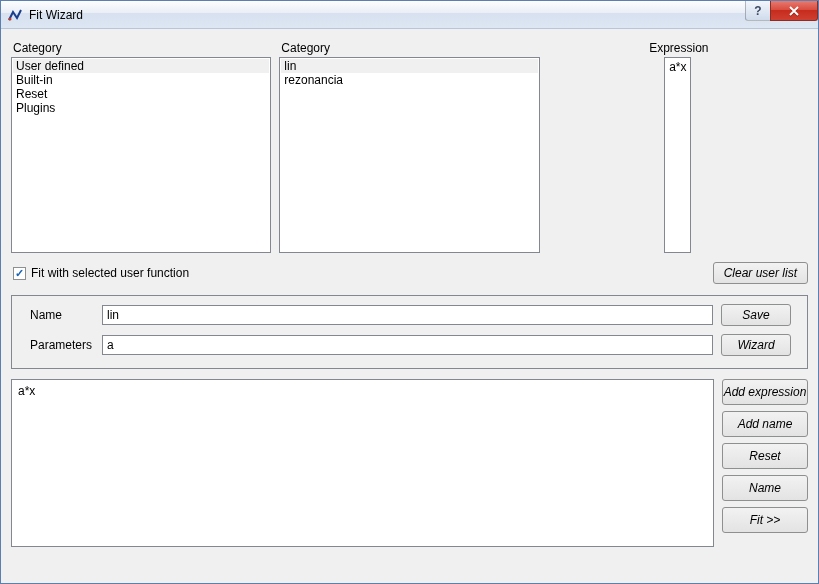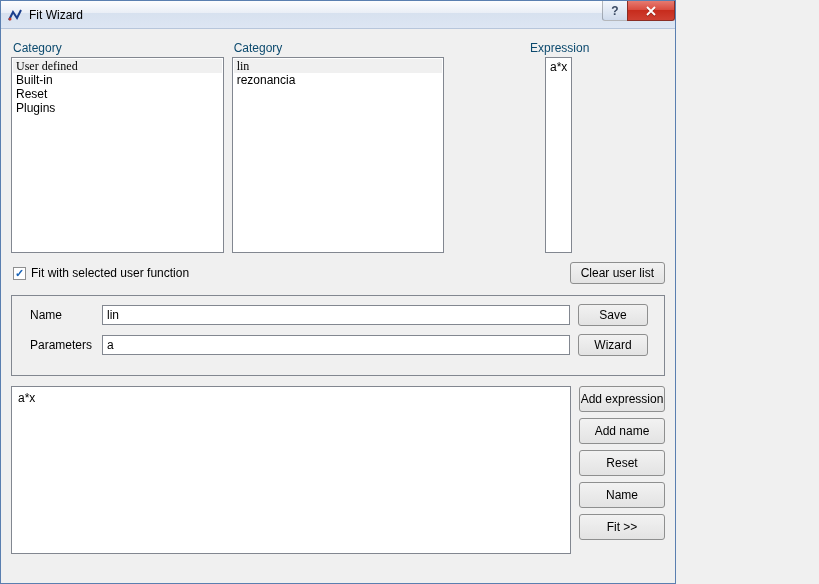--- a/index.html
+++ b/index.html
@@ -5,21 +5,21 @@
   * { box-sizing: border-box; }
   html, body {
     margin: 0; padding: 0;
     font-family: "Segoe UI", Tahoma, sans-serif;
     font-size: 12px;
     background: #f0f0f0;
     width: 819px; height: 584px;
     overflow: hidden;
   }
   .window {
-    width: 676px; height: 584px;
+    width: 819px; height: 584px;
     background: #f0f0f0;
     border: 1px solid #5a7fb0;
     position: relative;
   }
   .titlebar {
     height: 28px;
     background: linear-gradient(to bottom, #fdfdfe 0%, #e9eef6 45%, #d7e1ef 46%, #dde6f3 100%);
     border-bottom: 1px solid #b7c6db;
     display: flex;
     align-items: center;
@@ -76,41 +76,40 @@
     gap: 8px;
     height: 212px;
   }
   .col {
     display: flex; flex-direction: column;
     flex: 1 1 0;
   }
   .col.expr { flex: 1 1 0; align-items: center; }
   .col-label {
     font-size: 12px;
-    color: #0c4a6e;
+    color: #000000;
     margin-bottom: 2px;
     padding-left: 2px;
   }
   .listbox {
     flex: 1;
     background: #fff;
     border: 1px solid #828790;
     padding: 1px;
     overflow: auto;
     font-size: 12px;
     line-height: 14px;
   }
   .listbox .item {
     padding: 0 3px;
     white-space: nowrap;
     cursor: default;
   }
   .listbox .item.selected {
     background: #f0f0f0;
-    font-family: Liberation Serif, serif;
   }
   .exprbox {
     flex:1;
     background:#fff;
     border:1px solid #828790;
     padding:2px 4px;
     font-size:12px;
     line-height:14px;
   }
 
@@ -140,33 +139,34 @@
     min-width: 70px;
     height: 22px;
     padding: 0 10px;
     font-size: 12px;
     color:#000;
     background: linear-gradient(to bottom,#f2f2f2,#e3e3e3);
     border:1px solid #8e8f8f;
     border-radius:3px;
     display:inline-flex; align-items:center; justify-content:center;
     cursor: default;
+    font-style: italic;
   }
   .btn.wide { min-width: 80px; }
 
   .form-panel {
     margin-top: 10px;
     border: 1px solid #828790;
     padding: 8px 16px;
   }
   .form-row {
     display:flex; align-items:center; gap:8px;
     margin-bottom: 8px;
   }
-  .form-row:last-child { margin-bottom:11px; }
+  .form-row:last-child { margin-bottom:4px; }
   .form-row .lbl {
     width: 66px;
     padding-left:2px;
   }
   .form-row input.text {
     flex:1;
     height:20px;
     border:1px solid #828790;
     background:#fff;
     padding: 0 4px;

